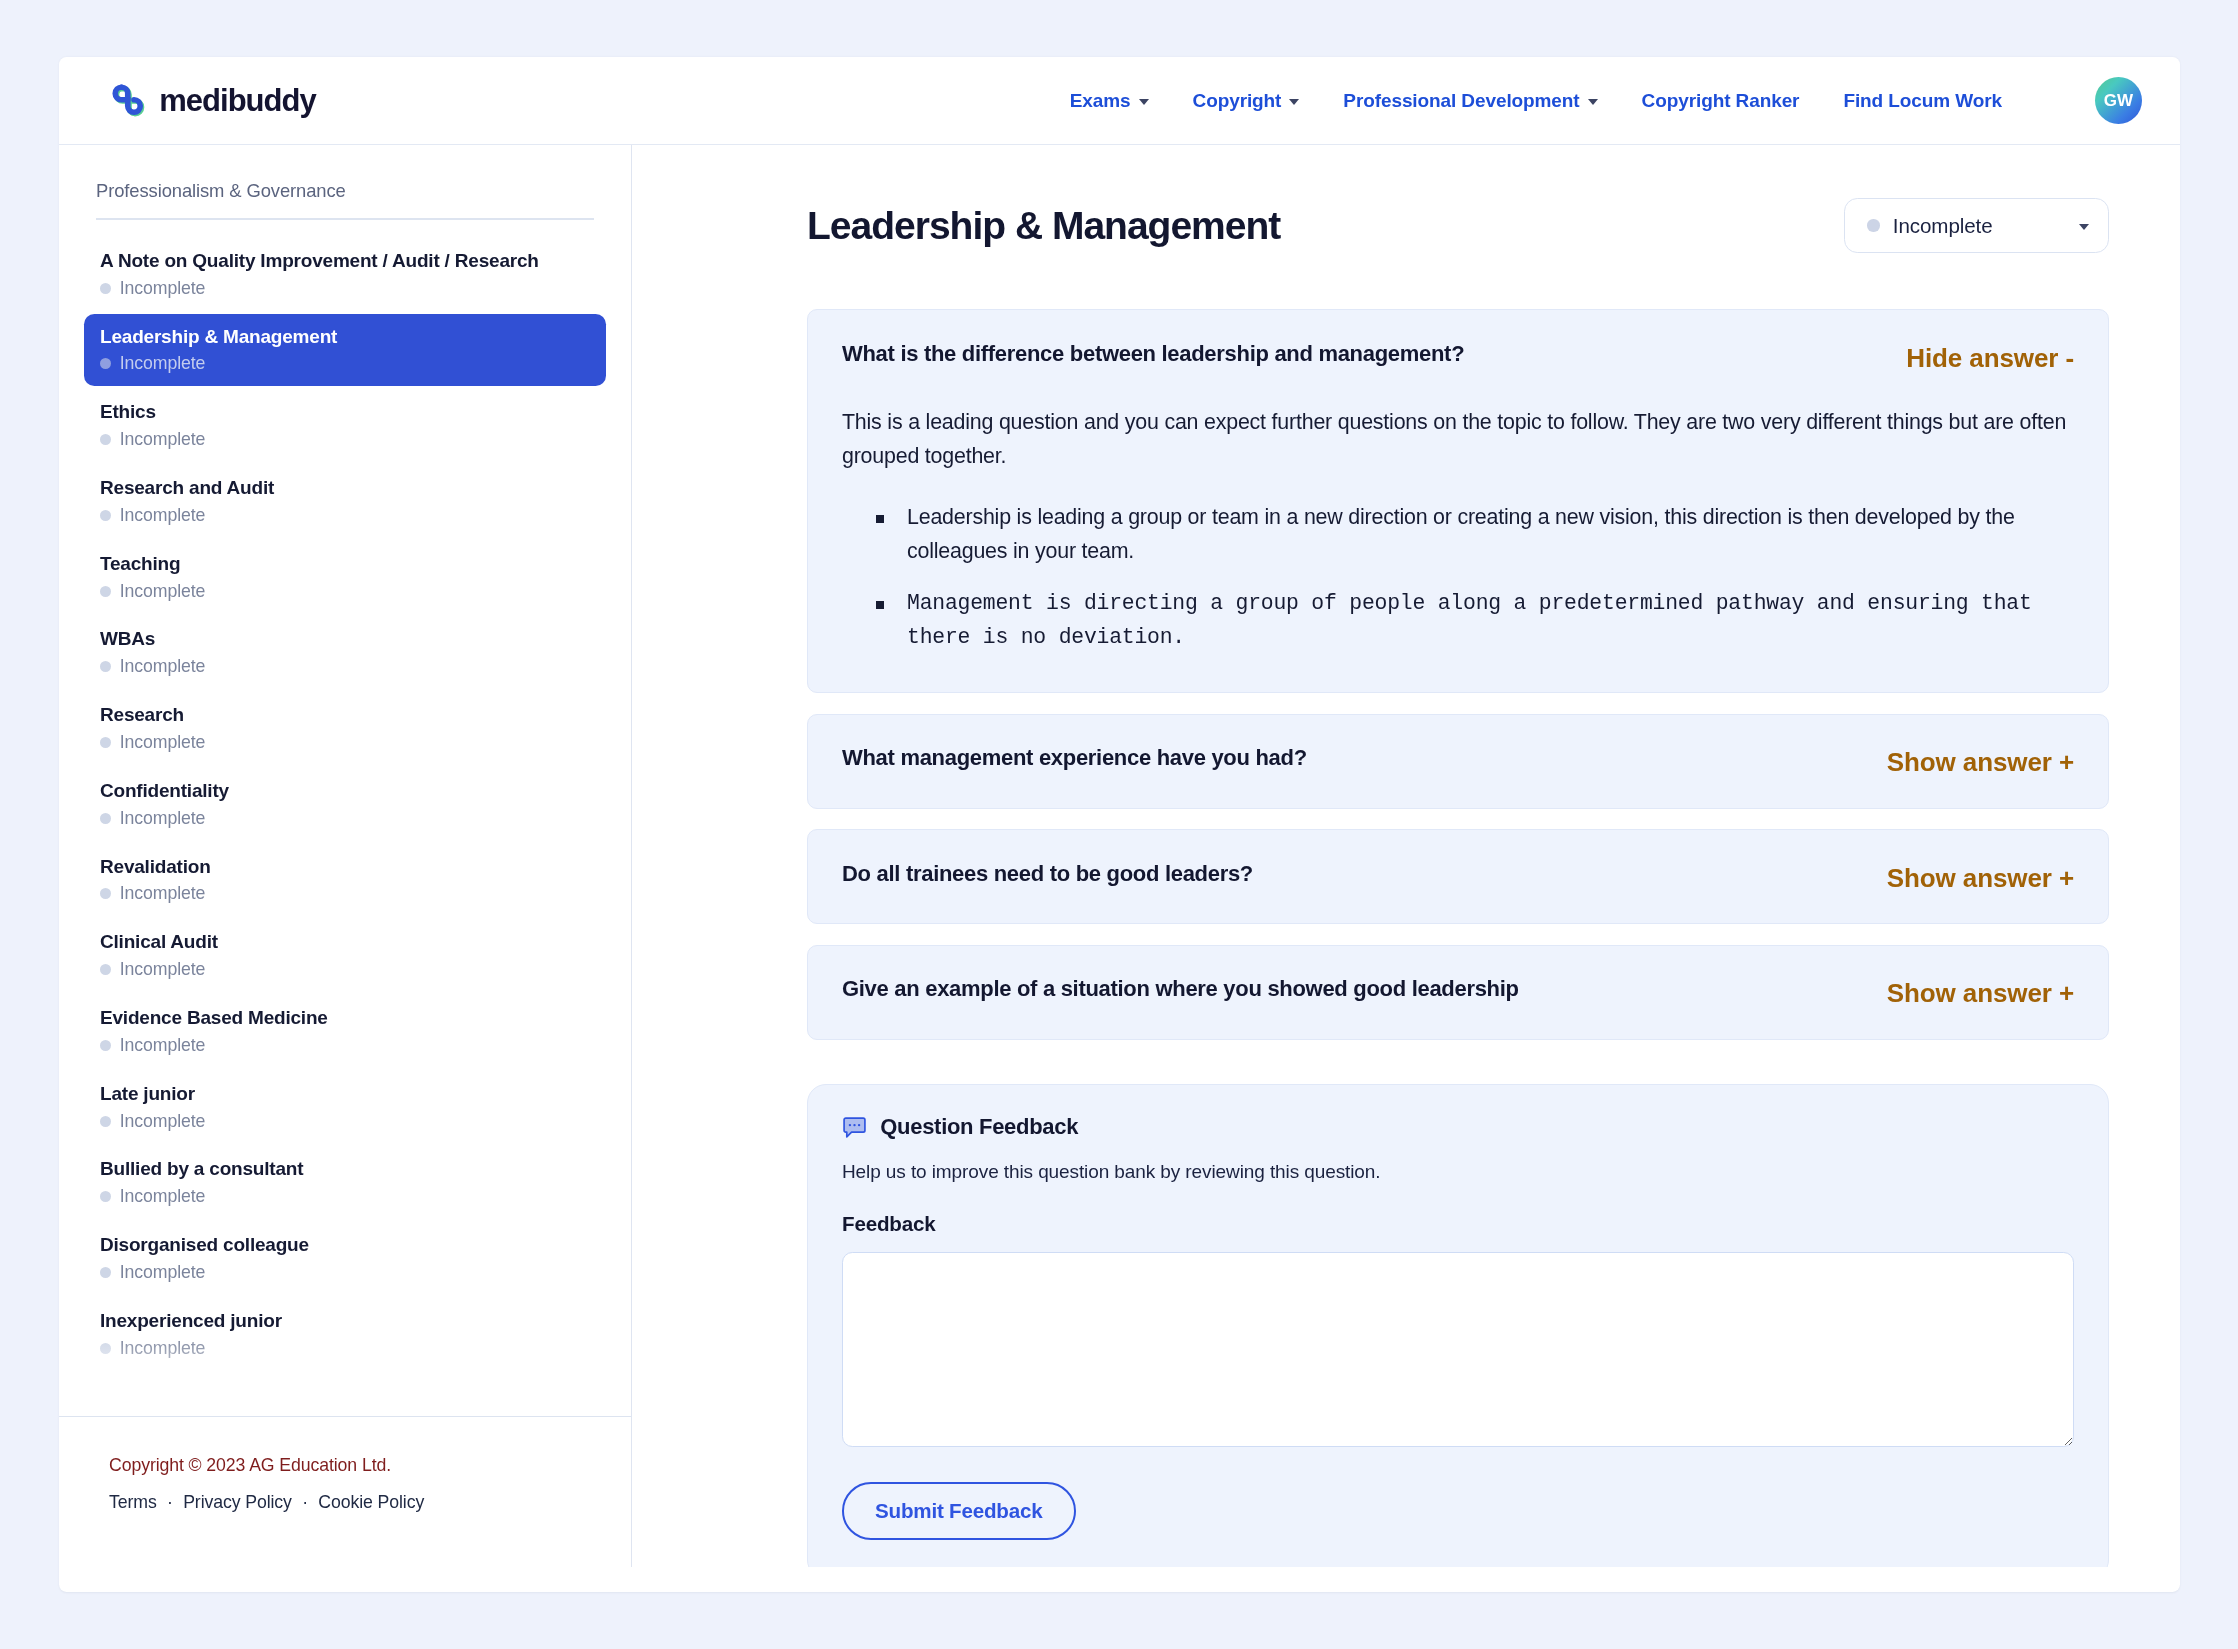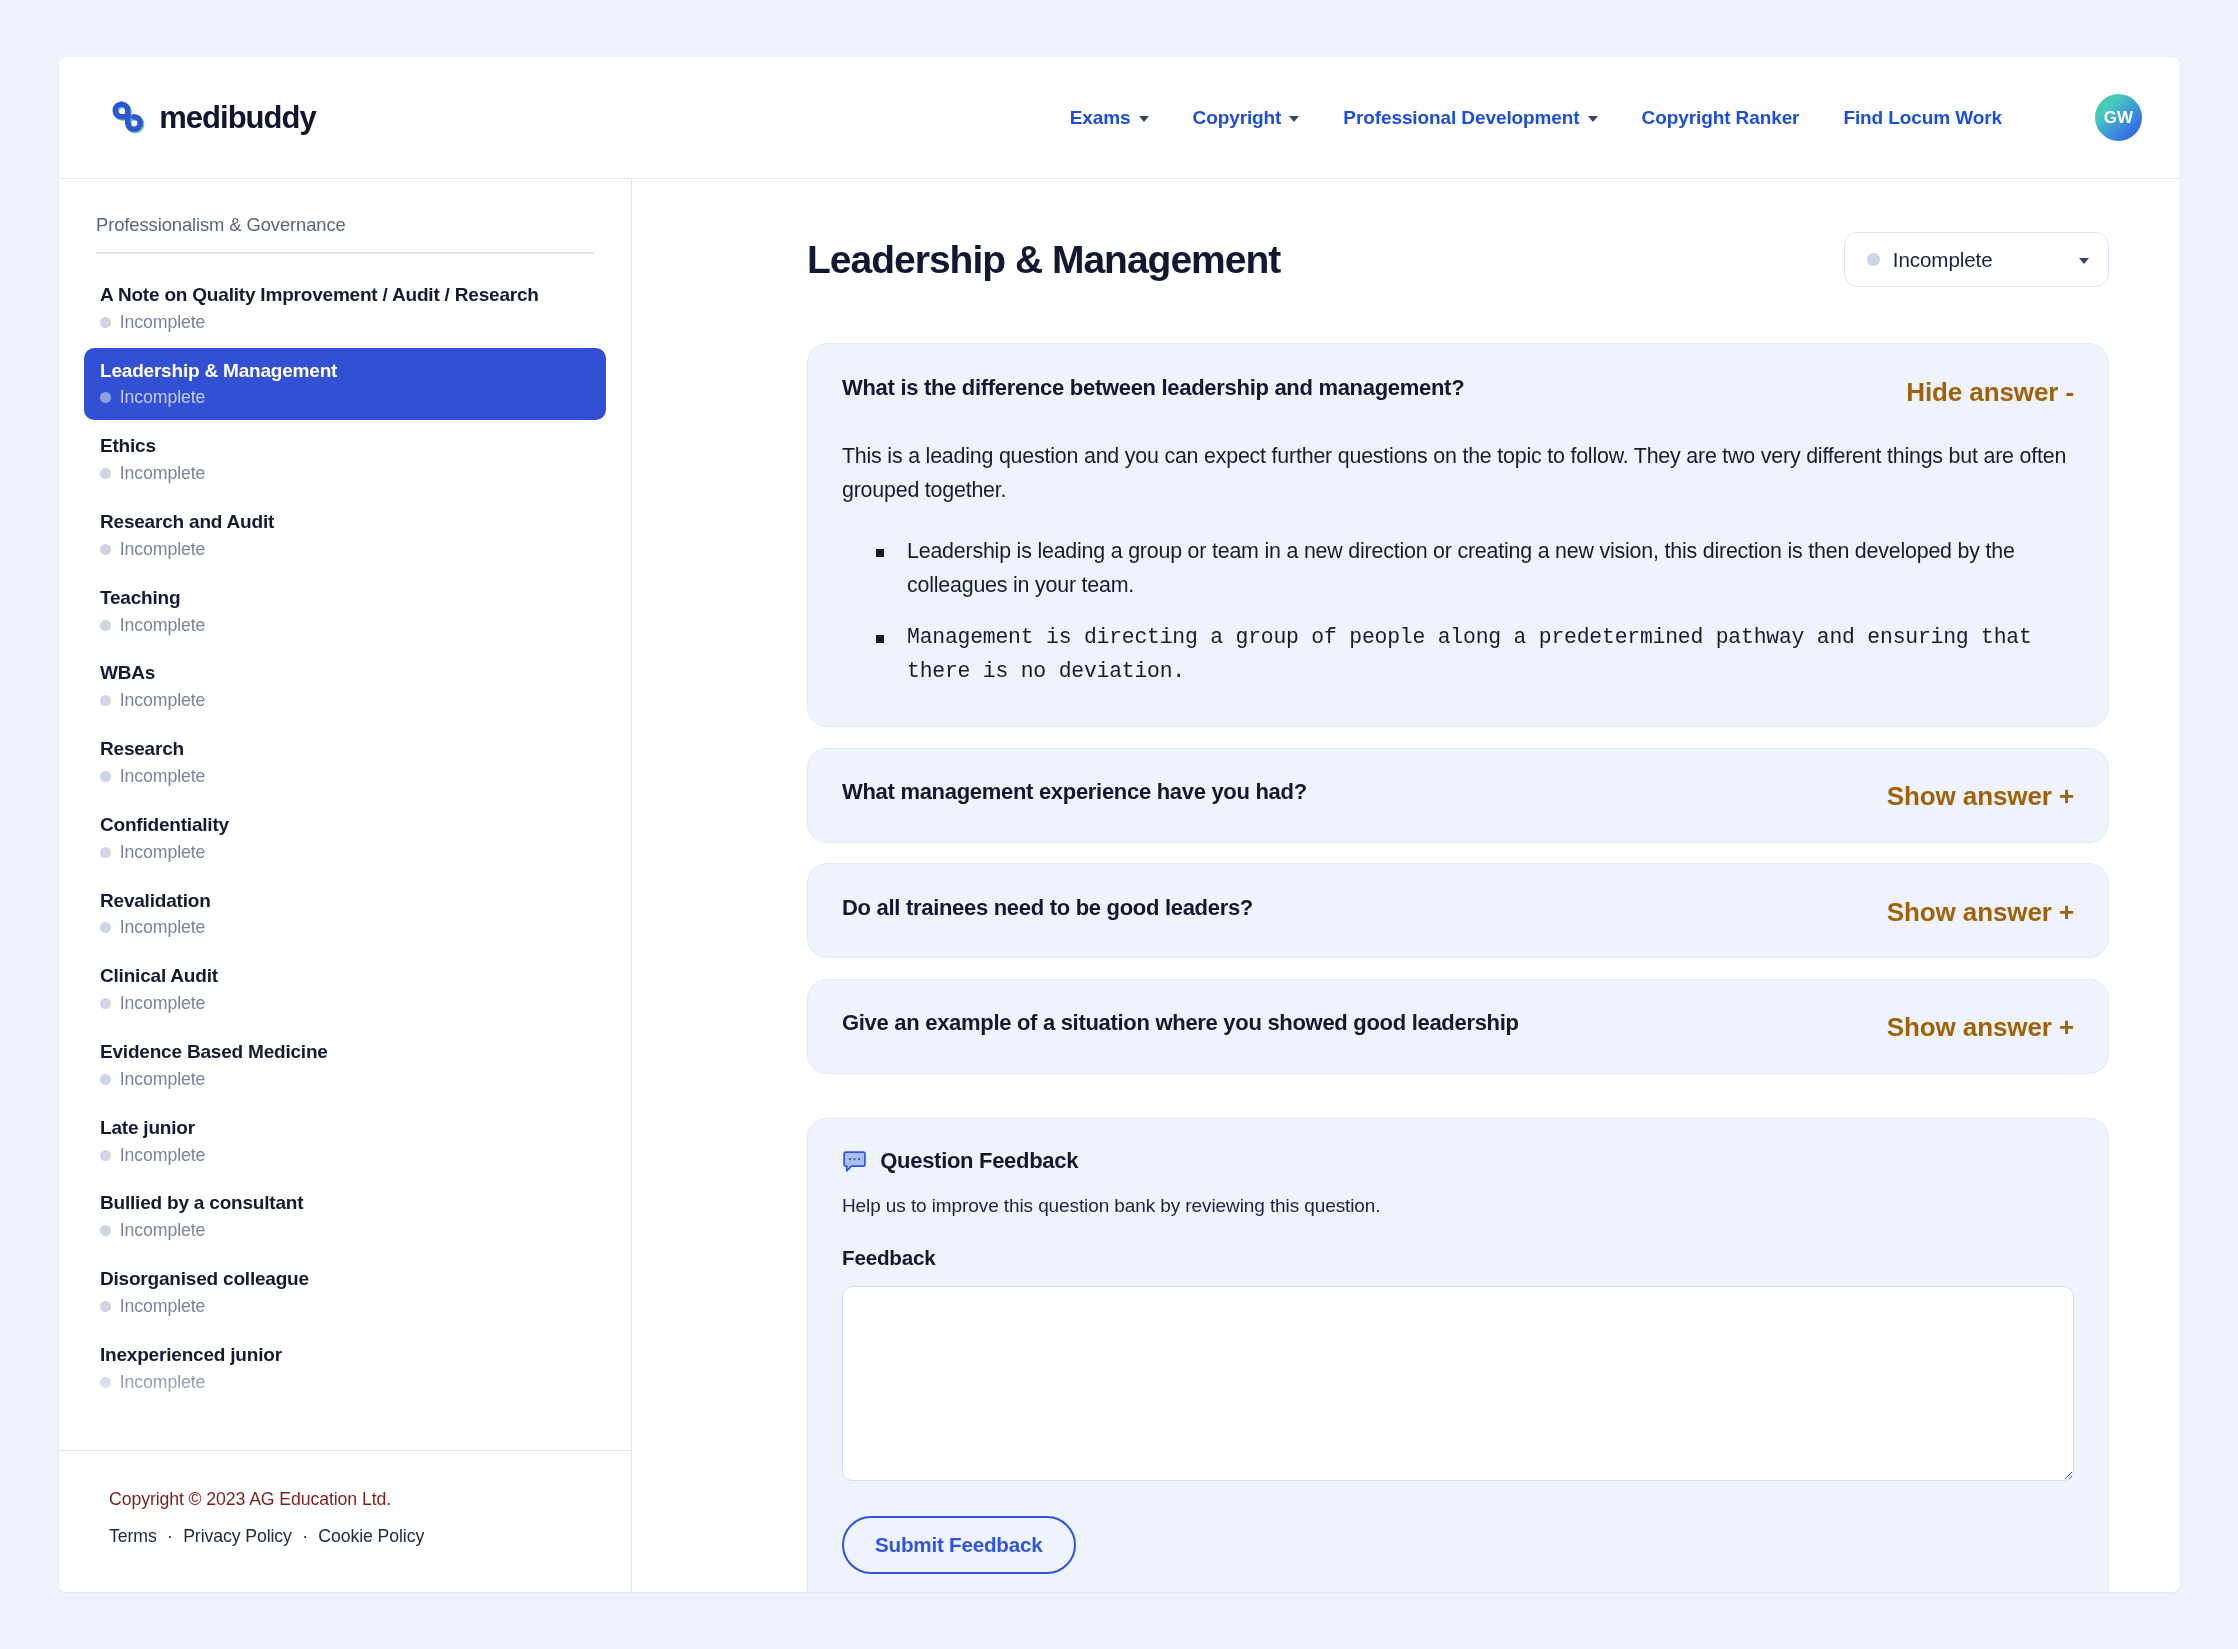--- a/index.html
+++ b/index.html
@@ -13,21 +13,21 @@
     position: absolute;
     left: 59px; top: 57px;
     width: 2121px; height: 1535px;
     background: #ffffff;
     border-radius: 7.4px;
     overflow: hidden;
     box-shadow: 0 0.7px 2.2px rgba(20,30,70,.06);
   }
   
   .header {
-    height: 122px;
+    height: 88px;
     border-bottom: 1.5px solid #e3e9f4;
     display: flex; align-items: center;
     padding: 0 38px 0 50px;
     position: relative;
   }
   .logo { display: flex; align-items: center; gap: 10.3px; }
   .logo-mark { width: 40px; height: 40px; display:block; }
   .logo-word {
     font-size: 31px; font-weight: 700; letter-spacing: -1px;
     color: #141430;
@@ -142,21 +142,21 @@
     background: #fff; cursor: pointer;
   }
   .status-select .dot { width: 12.5px; height: 12.5px; background: #ccd4e6; }
   .status-text {
     font-size: 20.6px; color: #1b2240; font-weight: 400;
     letter-spacing: -0.1px; flex: 1;
   }
   .qa-card {
     background: #eef3fd;
     border: 1.5px solid #e0e8f8;
-    border-radius: 20px;
+    border-radius: 10px;
     padding: 29.5px 34px 29.5px 34px;
     margin-bottom: 20.6px;
   }
   .qa-card.open { padding-bottom: 38px; }
   .qa-top {
     display: flex; align-items: flex-start; justify-content: space-between;
     gap: 29.5px;
   }
   .qa-question {
     font-size: 22px; font-weight: 700; color: #131730;

